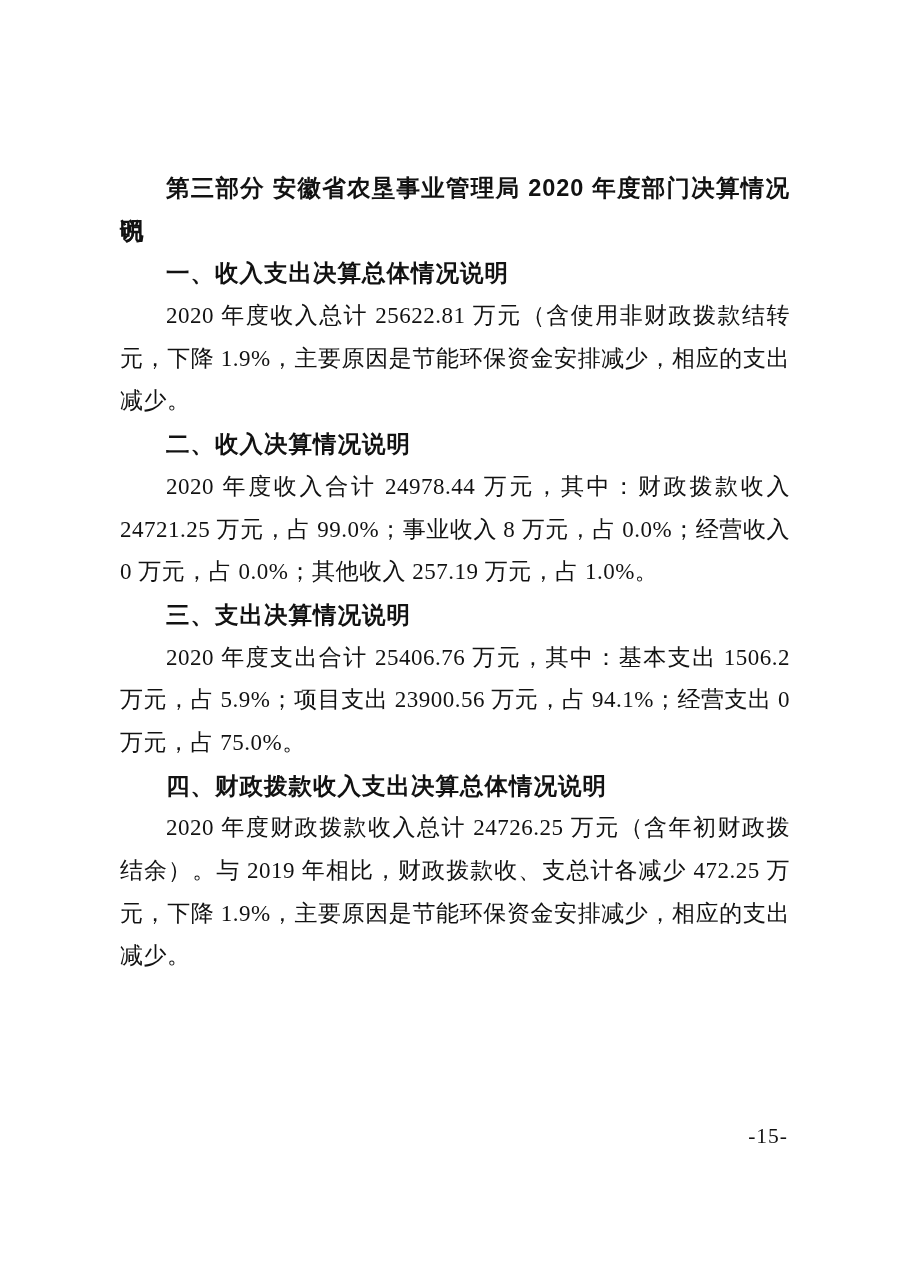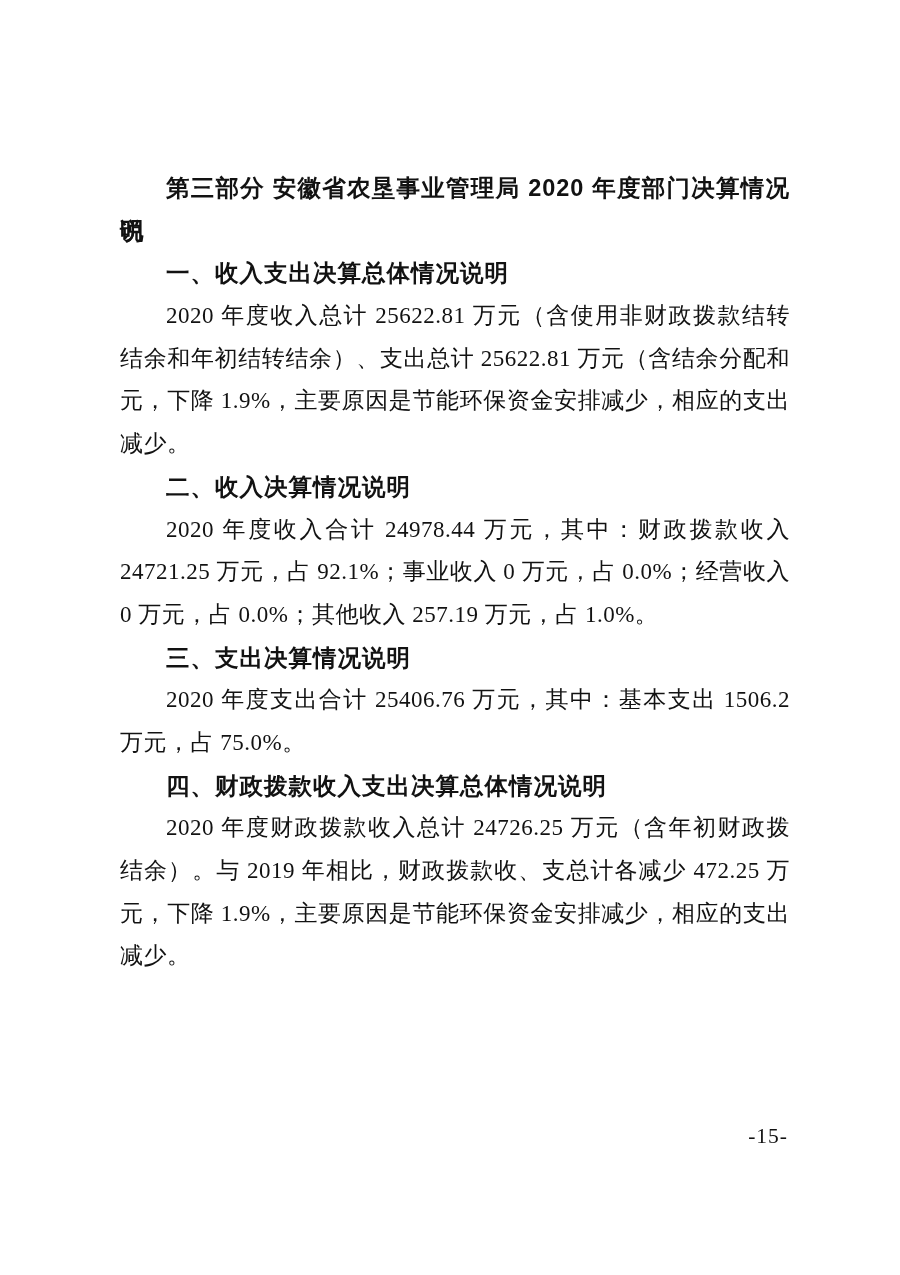--- a/index.html
+++ b/index.html
@@ -59,31 +59,31 @@
 <body>
 
 <div class="page">
   <div class="content">
 
     <div class="line head indent fill">第三部分 安徽省农垦事业管理局 2020 年度部门决算情况说</div>
     <div class="line head">明</div>
 
     <div class="line head indent">一、收入支出决算总体情况说明</div>
     <div class="line indent fill">2020 年度收入总计 25622.81 万元（含使用非财政拨款结转</div>
-    <div class="line fill">结余和年初结转结余）、支出总计 25622.81 万元（含结余分配和</div>
     <div class="line fill">元，下降 1.9%，主要原因是节能环保资金安排减少，相应的支出</div>
     <div class="line">减少。</div>
 
     <div class="line head indent">二、收入决算情况说明</div>
     <div class="line indent fill">2020 年度收入合计 24978.44 万元，其中：财政拨款收入</div>
-    <div class="line fill">24721.25 万元，占 92.1%；事业收入 0 万元，占 0.0%；经营收入</div>
+    <div class="line fill">24721.25 万元，占 99.0%；事业收入 8 万元，占 0.0%；经营收入</div>
     <div class="line">0 万元，占 0.0%；其他收入 257.19 万元，占 1.0%。</div>
 
     <div class="line head indent">三、支出决算情况说明</div>
     <div class="line indent fill">2020 年度支出合计 25406.76 万元，其中：基本支出 1506.2</div>
+    <div class="line fill">万元，占 5.9%；项目支出 23900.56 万元，占 94.1%；经营支出 0</div>
     <div class="line">万元，占 75.0%。</div>
 
     <div class="line head indent">四、财政拨款收入支出决算总体情况说明</div>
     <div class="line indent fill">2020 年度财政拨款收入总计 24726.25 万元（含年初财政拨</div>
     <div class="line fill">结余）。与 2019 年相比，财政拨款收、支总计各减少 472.25 万</div>
     <div class="line fill">元，下降 1.9%，主要原因是节能环保资金安排减少，相应的支出</div>
     <div class="line">减少。</div>
 
   </div>
 

